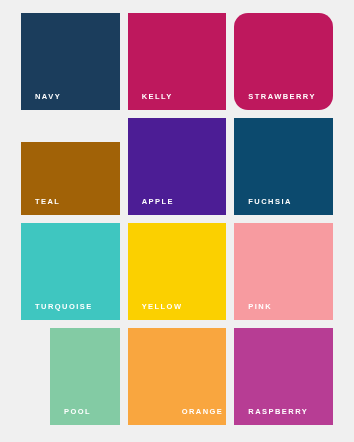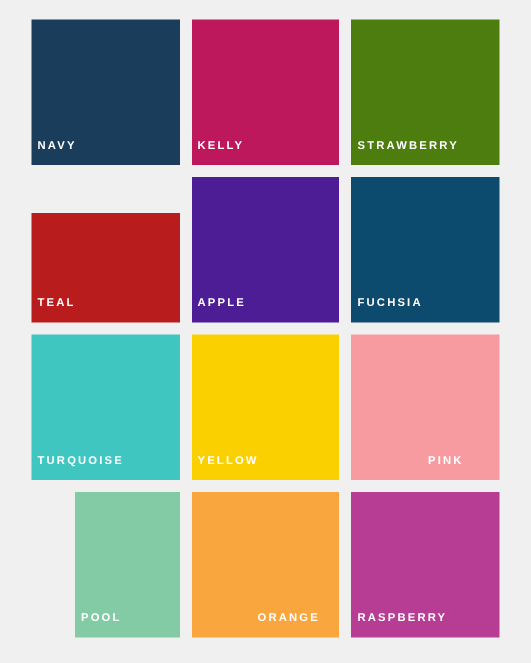--- a/index.html
+++ b/index.html
@@ -28,21 +28,21 @@
     row-gap: 8px;
   }
 
   .swatch {
     position: relative;
     overflow: hidden;
   }
 
   .swatch-label {
     position: absolute;
-    left: 4px;
+    left: 14px;
     bottom: 10px;
     color: #ffffff;
     font-family: "Liberation Sans", sans-serif;
     font-size: 7.5px;
     font-weight: bold;
     letter-spacing: 1.45px;
     text-transform: uppercase;
     line-height: 1;
     white-space: nowrap;
   }
@@ -53,46 +53,46 @@
 <div id="palette-board">
 
   <div class="swatch" style="background-color: rgb(27, 61, 92);">
     <span class="swatch-label" style="color: rgb(255, 255, 255);">NAVY</span>
   </div>
 
   <div class="swatch" style="background-color: #be185d;">
     <span class="swatch-label" style="color: rgb(255, 255, 255);">KELLY</span>
   </div>
 
-  <div class="swatch" style="background-color: #4d7c0f;">
+  <div class="swatch" style="background-color: #be185d; border-radius: 14px;">
     <span class="swatch-label" style="color: rgb(255, 255, 255);">STRAWBERRY</span>
   </div>
 
-  <div class="swatch" style="background-color: #b91c1c; margin-top: 24px;">
+  <div class="swatch" style="background-color: #a16207; margin-top: 24px;">
     <span class="swatch-label" style="color: rgb(255, 255, 255);">TEAL</span>
   </div>
 
   <div class="swatch" style="background-color: #4c1d95;">
     <span class="swatch-label" style="color: rgb(255, 255, 255);">APPLE</span>
   </div>
 
   <div class="swatch" style="background-color: #0c4a6e;">
     <span class="swatch-label" style="color: rgb(255, 255, 255);">FUCHSIA</span>
   </div>
 
   <div class="swatch" style="background-color: rgb(63, 198, 192);">
     <span class="swatch-label" style="color: rgb(255, 255, 255);">TURQUOISE</span>
   </div>
 
   <div class="swatch" style="background-color: rgb(251, 208, 0);">
     <span class="swatch-label" style="color: rgb(255, 255, 255);">YELLOW</span>
   </div>
 
   <div class="swatch" style="background-color: rgb(247, 155, 160);">
-    <span class="swatch-label" style="color: rgb(255, 255, 255); margin-left: 47px;">PINK</span>
+    <span class="swatch-label" style="color: rgb(255, 255, 255);">PINK</span>
   </div>
 
   <div class="swatch" style="background-color: rgb(131, 203, 164); margin-left: 29px;">
     <span class="swatch-label" style="color: rgb(255, 255, 255);">POOL</span>
   </div>
 
   <div class="swatch" style="background-color: rgb(249, 166, 63);">
     <span class="swatch-label" style="color: rgb(255, 255, 255); padding-left: 40px;">ORANGE</span>
   </div>
 

